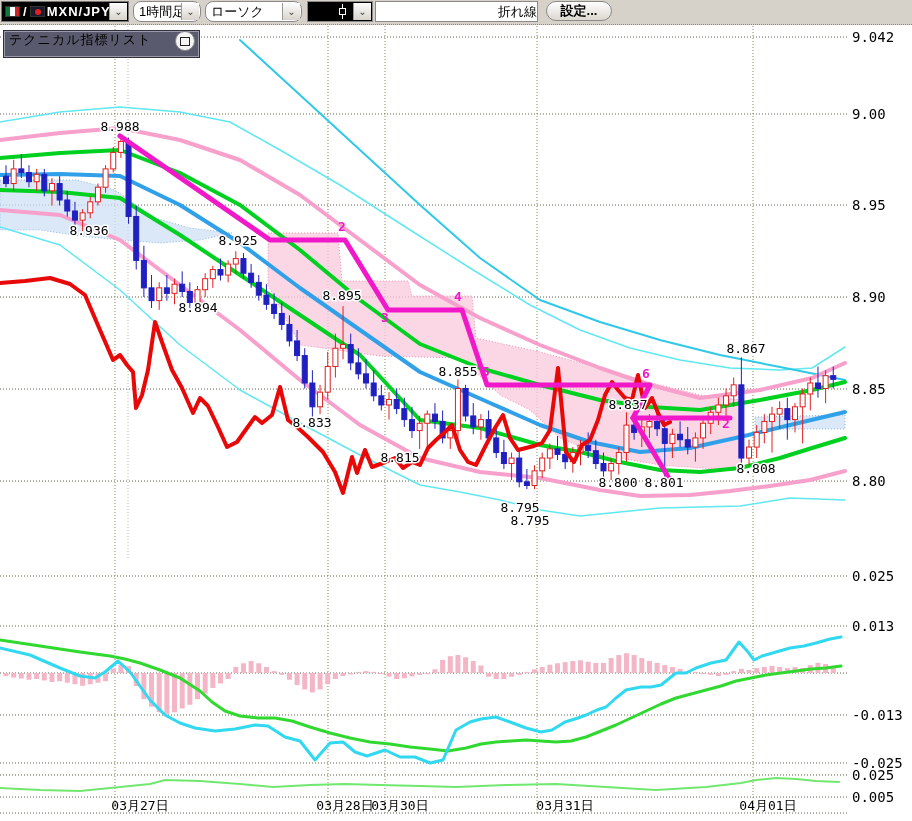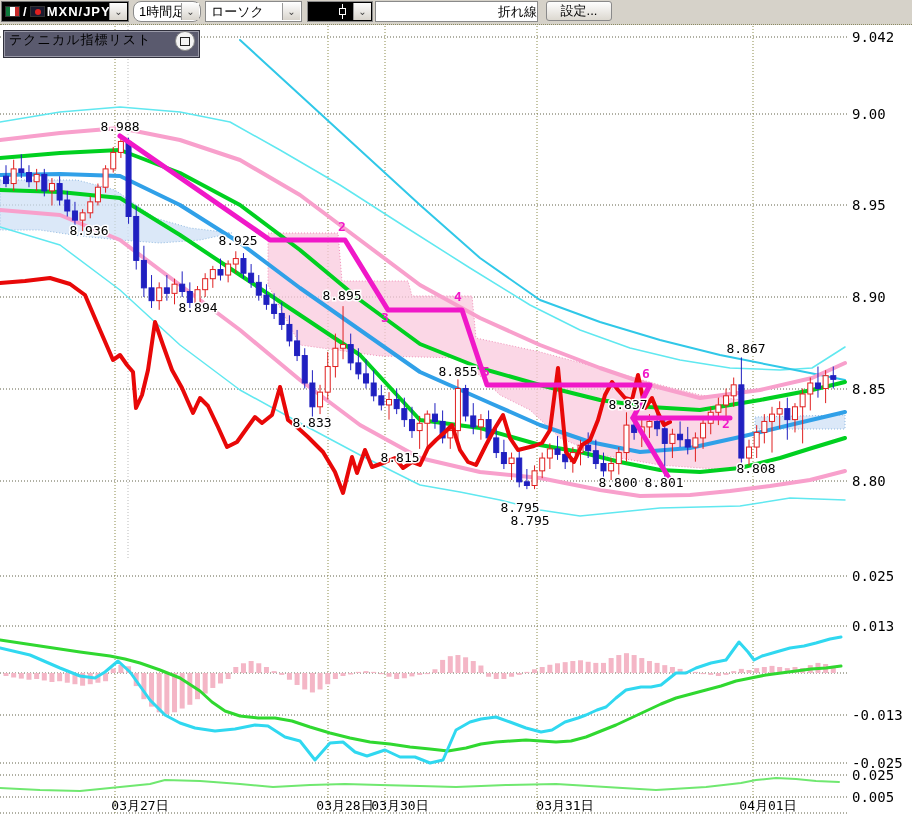--- a/index.html
+++ b/index.html
@@ -14,25 +14,25 @@
   .flag{width:15px;height:11px;display:inline-block;position:relative;border:1px solid #333;box-sizing:border-box;}
   .flag-mx{background:linear-gradient(90deg,#0d7a3c 33%,#fff 33%,#fff 66%,#c62828 66%);}
   .flag-jp{background:#1a1a2e;}
   .flag-jp::after{content:"";position:absolute;left:4px;top:2px;width:6px;height:6px;border-radius:50%;background:#e02020;}
   .slash{color:#fff;font-weight:bold;margin:0 1px;}
   #pair-select .pair-label{color:#fff;font-weight:bold;letter-spacing:1px;margin-left:2px;font-size:13px;}
   .dd-arrow{position:absolute;right:1px;top:1px;bottom:1px;width:17px;background:linear-gradient(#fdfdfd,#d8d4cc);
             border-left:1px solid #999;color:#444;display:flex;align-items:center;justify-content:center;font-size:10px;}
   .select-box{background:#fff;border:1px solid #8a8a8a;display:flex;align-items:center;padding-left:5px;color:#000;}
   #tf-select{left:133px;width:68px;border-radius:8px;}
-  #type-select{left:205px;width:97px;}
+  #type-select{left:205px;width:97px;border-radius:8px;}
   #style-select{left:307px;width:66px;background:#000;}
   #line-input{left:375px;width:163px;background:#fff;border:1px solid #8a8a8a;display:flex;align-items:center;padding-left:5px;color:#000;justify-content:flex-end;}
   #settings-btn{left:546px;width:66px;height:20px;background:linear-gradient(#fefefe,#dcd8d0);
-     border:1px solid #8a8a8a;border-radius:3px;display:flex;align-items:center;justify-content:center;color:#000;}
+     border:1px solid #8a8a8a;border-radius:10px;display:flex;align-items:center;justify-content:center;color:#000;font-weight:bold;}
   .candle-glyph{width:9px;height:15px;position:relative;margin:0 auto;}
   .candle-glyph::before{content:"";position:absolute;left:4px;top:0;width:1px;height:15px;background:#fff;}
   .candle-glyph::after{content:"";position:absolute;left:1px;top:4px;width:7px;height:7px;background:#000;border:1px solid #fff;box-sizing:border-box;}
   
   #ind-panel{position:absolute;left:3px;top:30px;width:195px;height:26px;background:#5a5a6e;
      border:1px solid #30303c;box-shadow:inset 0 0 0 1px #9a9aa8;z-index:4;display:flex;align-items:flex-start;}
   #ind-panel .ttl{flex:1;font-size:13px;color:#000;padding-left:5px;letter-spacing:1px;white-space:nowrap;}
   #ind-panel .win-btn{width:18px;height:18px;margin-right:4px;border-radius:50%;background:#f4f4f4;
      border:1px solid #888;display:flex;align-items:center;justify-content:center;}
   #ind-panel .win-btn span{display:block;width:8px;height:7px;border:1.5px solid #222;}

